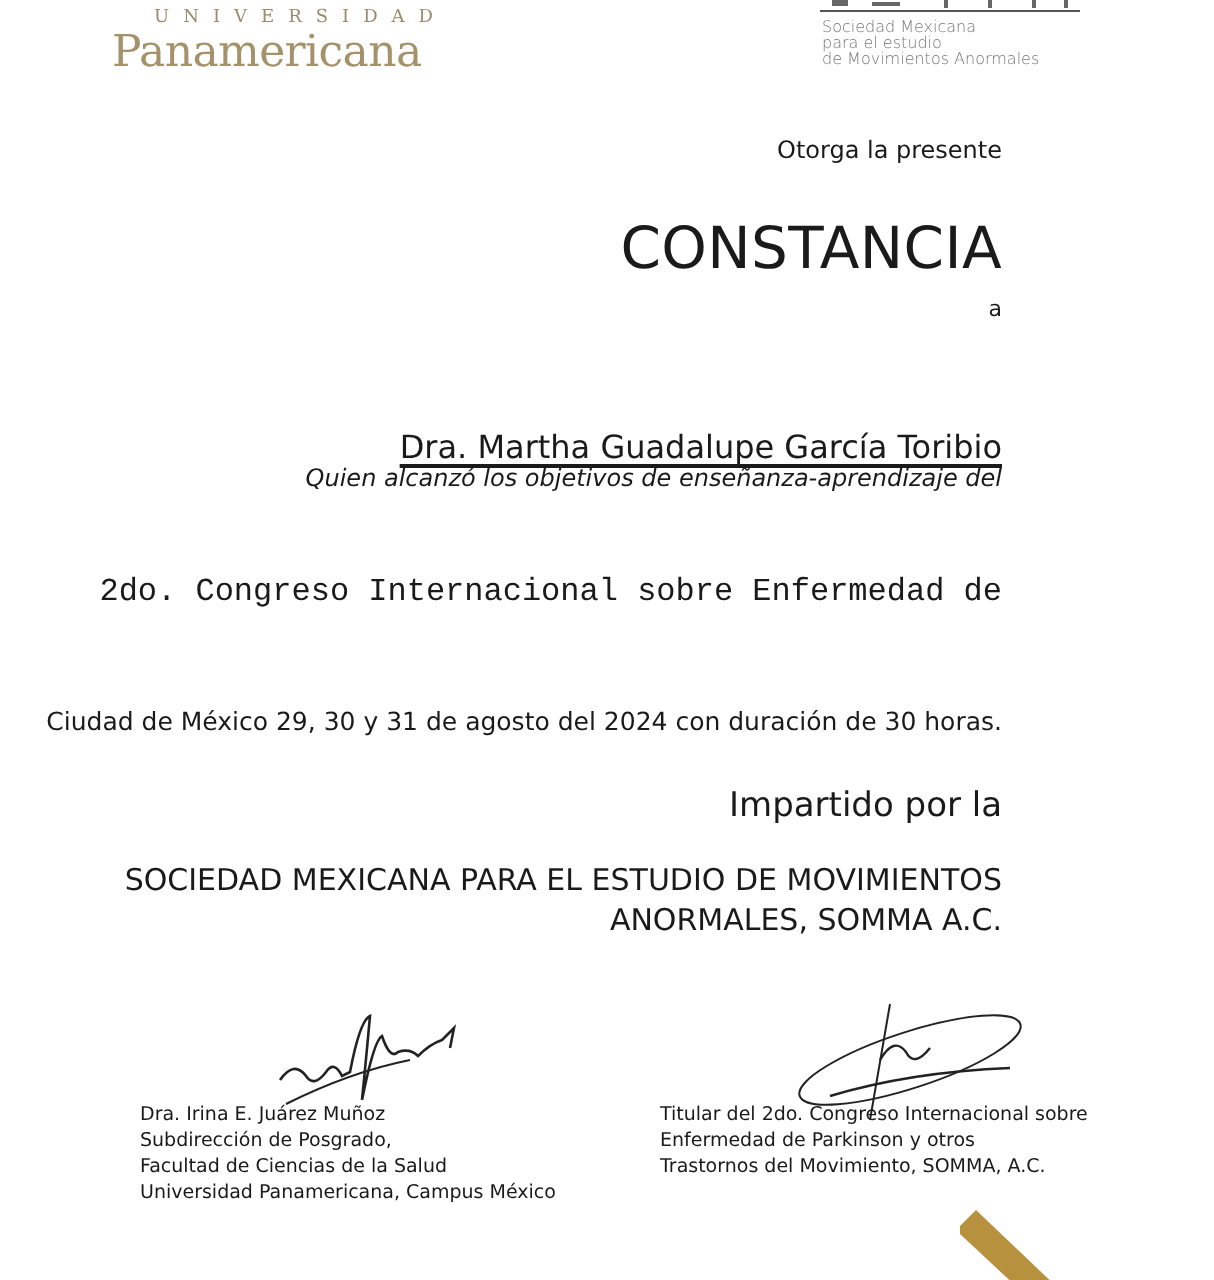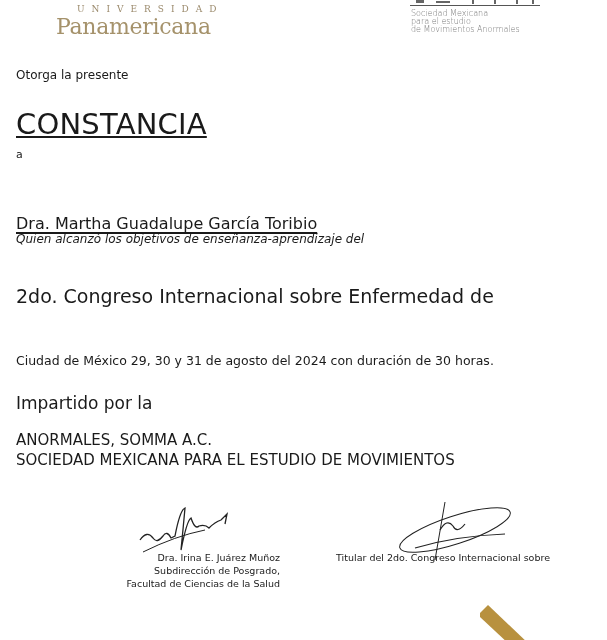--- a/index.html
+++ b/index.html
@@ -1,46 +1,46 @@
 <!DOCTYPE html>
 <html><head>
   <meta charset="utf-8">
   <style>
     html, body { margin: 0; padding: 0; }
     body {
       width: 607px; height: 640px; background: #ffffff; position: relative; overflow: hidden;
       font-family: "DejaVu Sans", sans-serif; color: #1a1a1a;
     }
     .abs { position: absolute; }
-    .center { left: 16px; width: 501px; text-align: left; }
+    .center { left: 0; width: 501px; text-align: right; }
     .up-univ {
       left: 77px; top: 4px; font-family: "DejaVu Serif", serif; font-size: 9px;
       letter-spacing: 7px; color: #9b8a6c;
     }
     .up-name {
       left: 56px; top: 14px; font-family: "DejaVu Serif", serif; font-size: 22px;
       color: #a5926b; letter-spacing: -0.3px;
     }
     .somma-line { left: 410px; top: 5px; width: 130px; height: 1px; background: #555; }
     .somma-marks { left: 412px; top: 0px; width: 126px; height: 4px; }
     .somma-text {
       left: 411px; top: 10px; font-family: "DejaVu Sans", sans-serif; font-size: 8px;
       line-height: 8px; color: #777; font-weight: 300;
     }
     .t-otorga { top: 68px; font-size: 12px; }
-    .t-const { top: 107px; font-size: 29px; letter-spacing: 0.2px; text-decoration: underline; }
+    .t-const { top: 107px; font-size: 29px; letter-spacing: 0.2px; }
     .t-a { top: 148px; font-size: 11px; }
     .t-name { top: 174px; font-size: 16px; margin-top: 40px; }
     .t-name span { text-decoration: underline; text-underline-offset: 3px; text-decoration-thickness: 1.5px; }
     .t-quien { top: 232px; font-size: 12px; font-style: italic; }
-    .t-congreso { top: 284px; font-size: 19px; line-height: 24px; }
+    .t-congreso { top: 284px; font-size: 16px; line-height: 24px; font-family: Liberation Mono, monospace; }
     .t-ciudad { top: 353px; font-size: 12.5px; }
     .t-impartido { top: 393px; font-size: 17px; }
     .t-sociedad { top: 430px; font-size: 15px; line-height: 20px; }
-    .sig-block { font-size: 9.5px; line-height: 13px; text-align: right; }
+    .sig-block { font-size: 9.5px; line-height: 13px; text-align: left; }
     .sig-left { left: 70px; width: 210px; top: 551px; }
     .sig-right { left: 330px; width: 220px; top: 551px; }
     .sig-svg { position: absolute; }
     .accent { left: 480px; top: 605px; width: 60px; height: 40px; }
   </style>
 </head>
 <body>
 
 <div class="abs up-univ">UNIVERSIDAD</div>
 <div class="abs up-name">Panamericana</div>
@@ -66,39 +66,42 @@
 <div class="abs center t-name">
   <span>Dra. Martha Guadalupe García Toribio</span>
 </div>
 <div class="abs center t-quien">Quien alcanzó los objetivos de enseñanza-aprendizaje del</div>
 <div class="abs center t-congreso">
   <div>2do. Congreso Internacional sobre Enfermedad de</div>
 </div>
 <div class="abs center t-ciudad">Ciudad de México 29, 30 y 31 de agosto del 2024 con duración de 30 horas.</div>
 <div class="abs center t-impartido">Impartido por la</div>
 <div class="abs center t-sociedad">
+  <div>SOCIEDAD MEXICANA PARA EL ESTUDIO DE MOVIMIENTOS</div>
   <div>ANORMALES, SOMMA A.C.</div>
-  <div>SOCIEDAD MEXICANA PARA EL ESTUDIO DE MOVIMIENTOS</div>
 </div>
 
 <svg class="sig-svg" style="left:135px; top:500px;" width="100" height="60" viewBox="0 0 100 60">
   <path d="M5 40 Q12 30 18 38 Q22 44 28 36 Q32 30 36 38 L40 36 Q45 10 50 8 Q48 30 46 50 Q52 20 56 18 Q60 30 64 26 Q70 24 74 28 Q80 22 86 20 L92 14 L90 24" fill="none" stroke="#222" stroke-width="1.3"></path>
   <path d="M8 52 Q40 36 70 30" fill="none" stroke="#222" stroke-width="1"></path>
 </svg>
 <svg class="sig-svg" style="left:395px; top:500px;" width="120" height="60" viewBox="0 0 120 60">
   <ellipse cx="60" cy="30" rx="58" ry="14" transform="rotate(-18 60 30)" fill="none" stroke="#222" stroke-width="1"></ellipse>
   <path d="M50 2 L40 60" fill="none" stroke="#222" stroke-width="1"></path>
   <path d="M45 30 Q52 18 58 26 Q62 34 70 24" fill="none" stroke="#222" stroke-width="1.2"></path>
   <path d="M20 48 Q60 36 110 34" fill="none" stroke="#222" stroke-width="1.2"></path>
 </svg>
 
 <div class="abs sig-block sig-left">
   <div>Dra. Irina E. Juárez Muñoz</div>
   <div>Subdirección de Posgrado,</div>
   <div>Facultad de Ciencias de la Salud</div>
+  <div>Universidad Panamericana, Campus México</div>
 </div>
 <div class="abs sig-block sig-right">
   <div>Titular del 2do. Congreso Internacional sobre</div>
+  <div>Enfermedad de Parkinson y otros</div>
+  <div>Trastornos del Movimiento, SOMMA, A.C.</div>
 </div>
 
 <svg class="abs accent" viewBox="0 0 60 40">
   <polygon points="0,8 8,0 50,40 30,40 0,12" fill="#b8913f"></polygon>
 </svg>
 
 </body></html>

